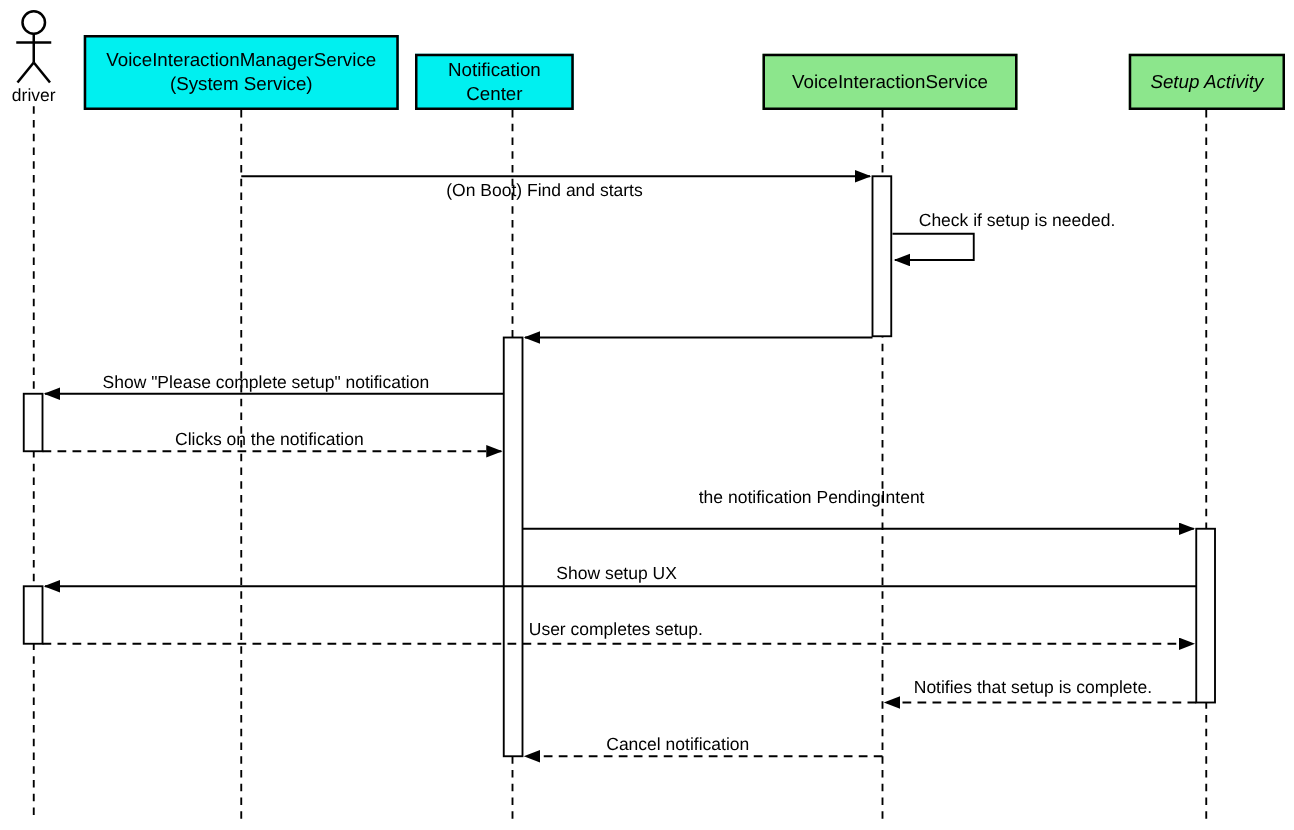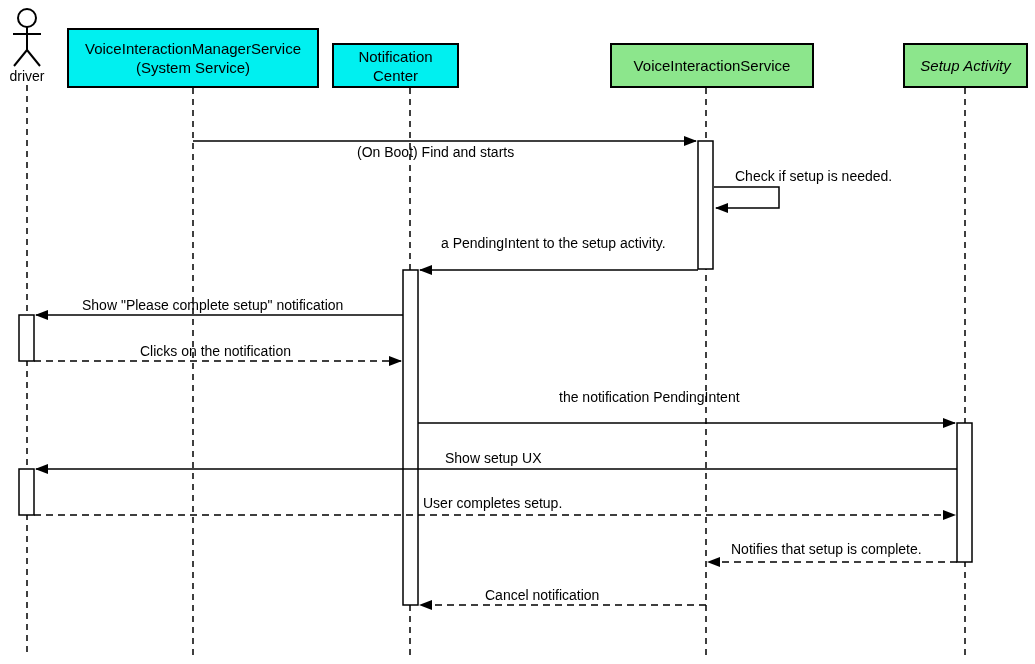--- a/index.html
+++ b/index.html
@@ -105,21 +105,20 @@
 
   <div class="participant-box" style="left: 903px; top: 43px; width: 125px; height: 45px; background-color: rgb(140, 230, 140); font-style: italic;">
     <span>Setup Activity</span>
   </div>
 
   <div class="msg-label" style="left:357px; top:121px;margin-top:23px;">(On Boot) Find and starts</div>
 
   <div class="msg-label" style="left:735px; top:168px;">Check if setup is needed.</div>
 
   <div class="msg-label" style="left:441px; top:235px;">
-    <div>a PendingIntent to the setup activity.</div>
   </div>
 
   <div class="msg-label" style="left:82px; top:297px;">Show "Please complete setup" notification</div>
 
   <div class="msg-label" style="left:140px; top:343px;">Clicks on the notification</div>
 
   <div class="msg-label" style="left:559px; top:389px;">
     <div>the notification PendingIntent</div>
   </div>
 

